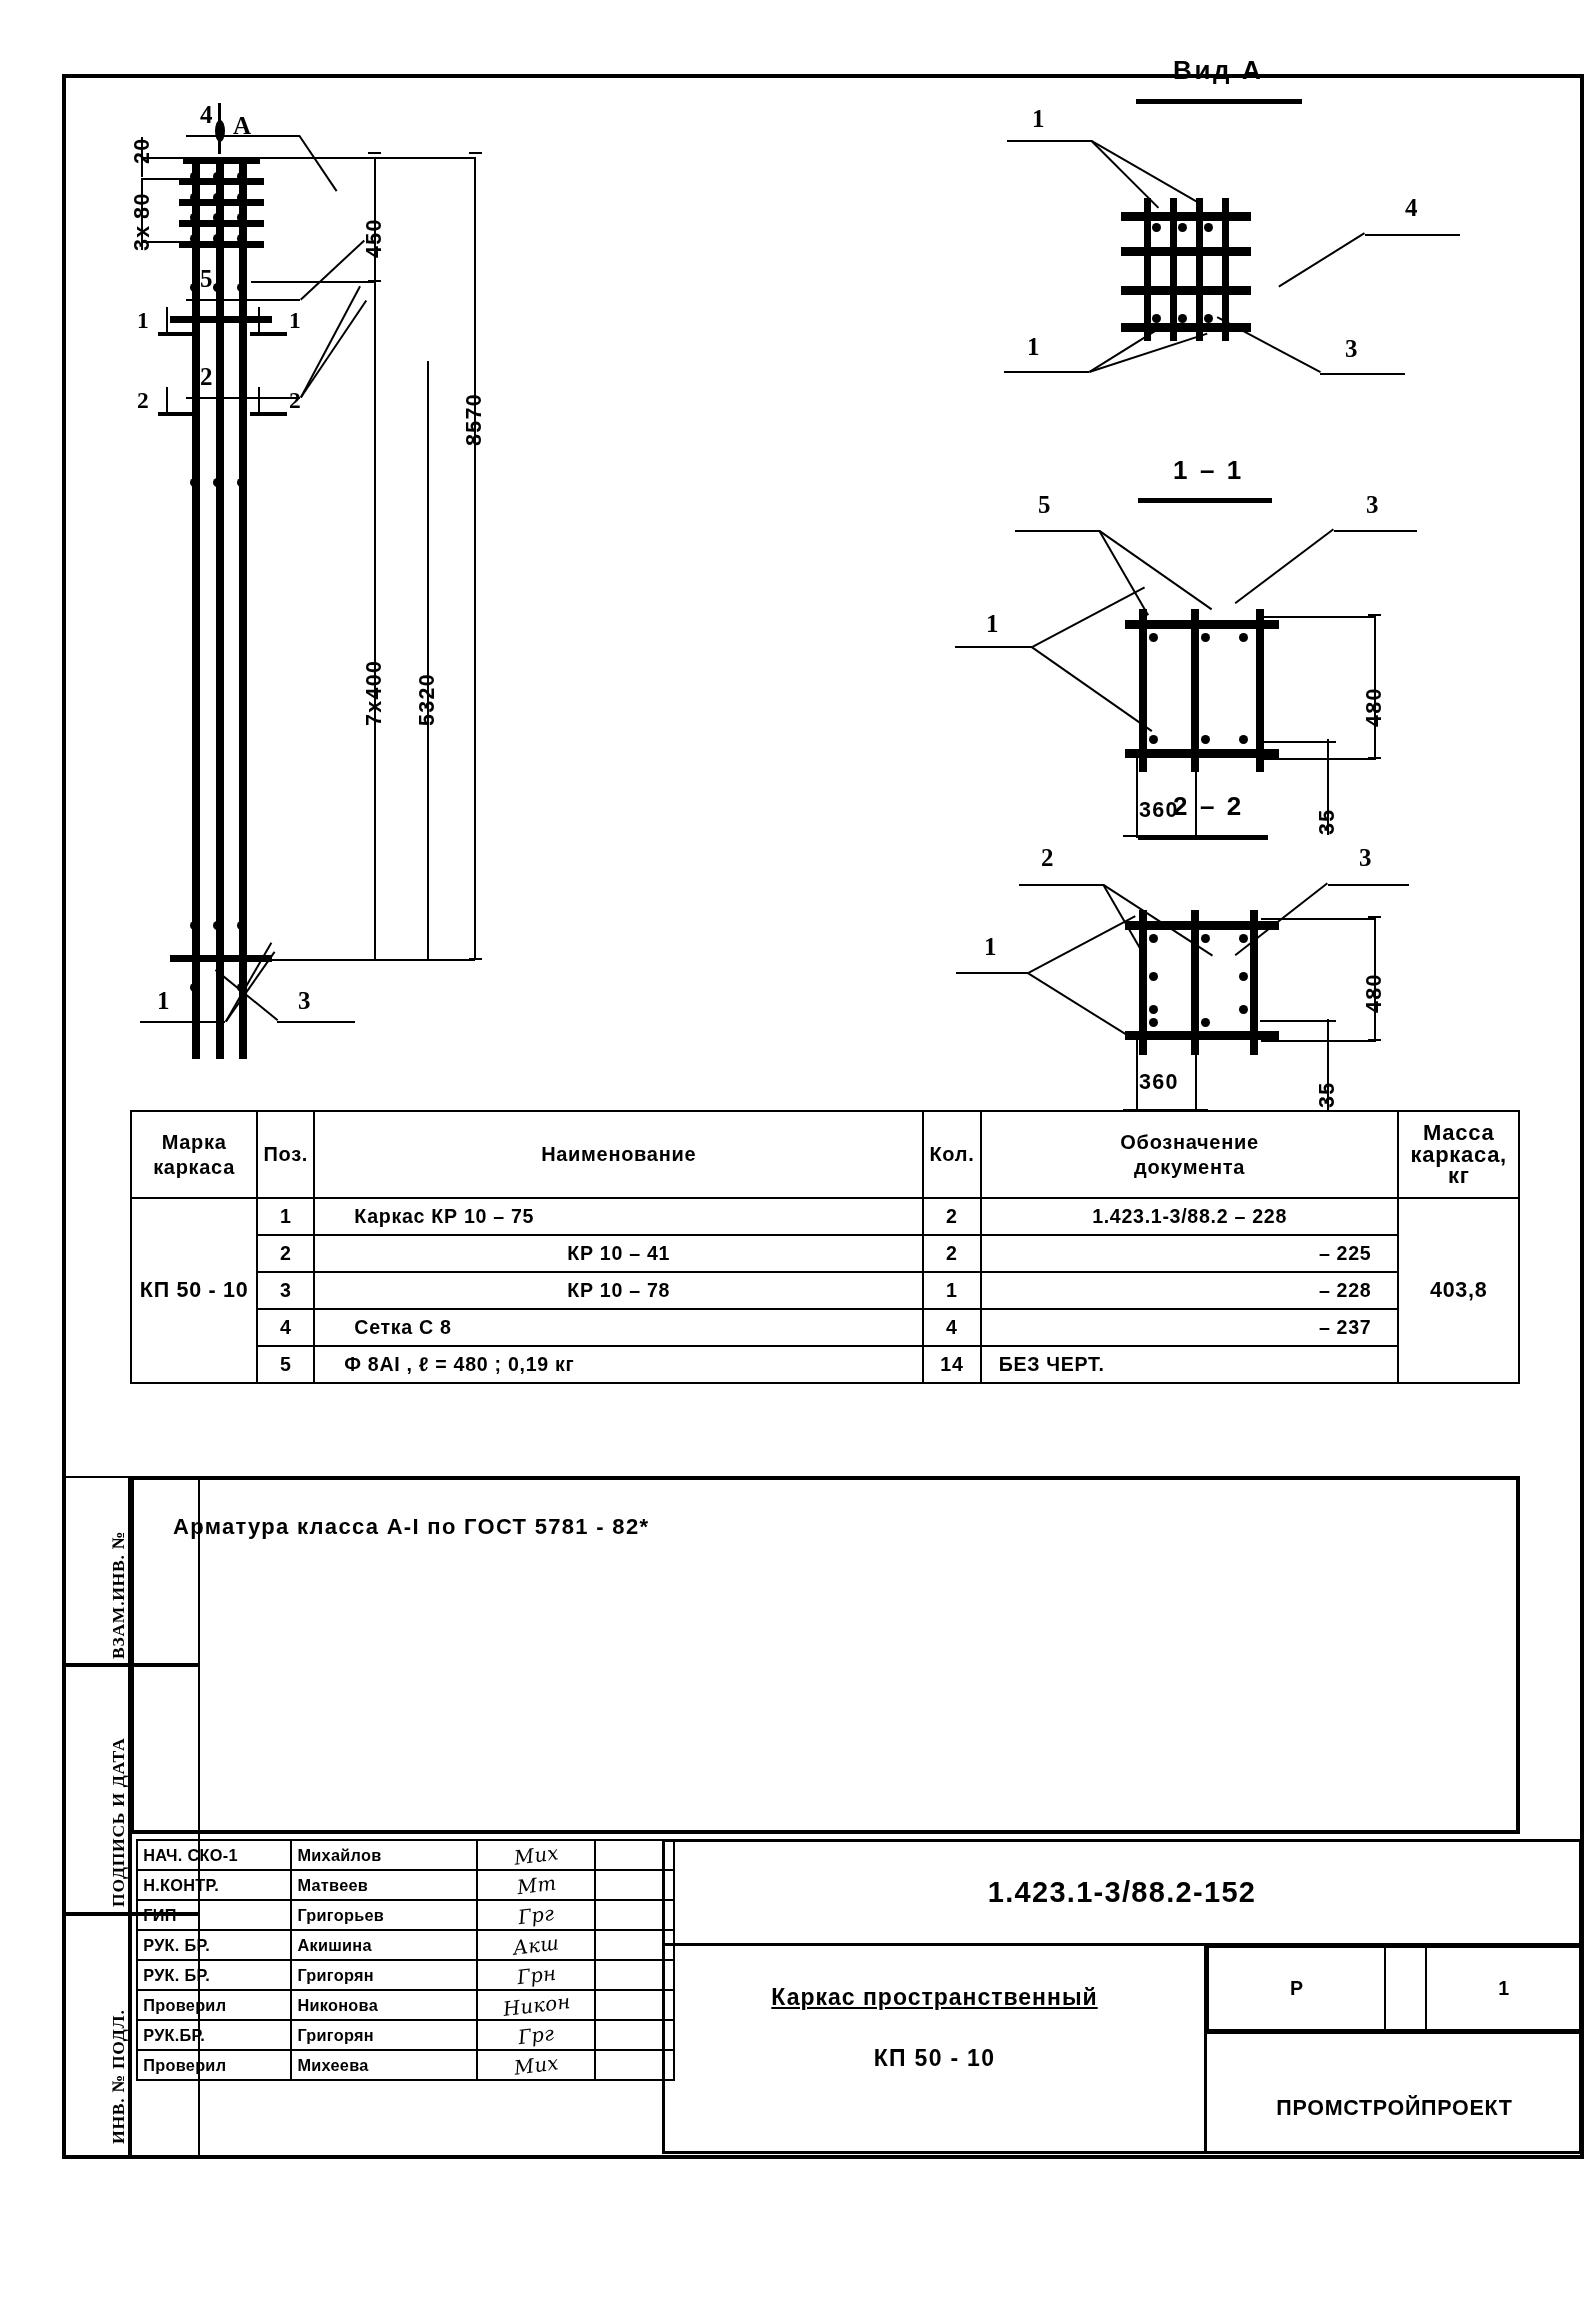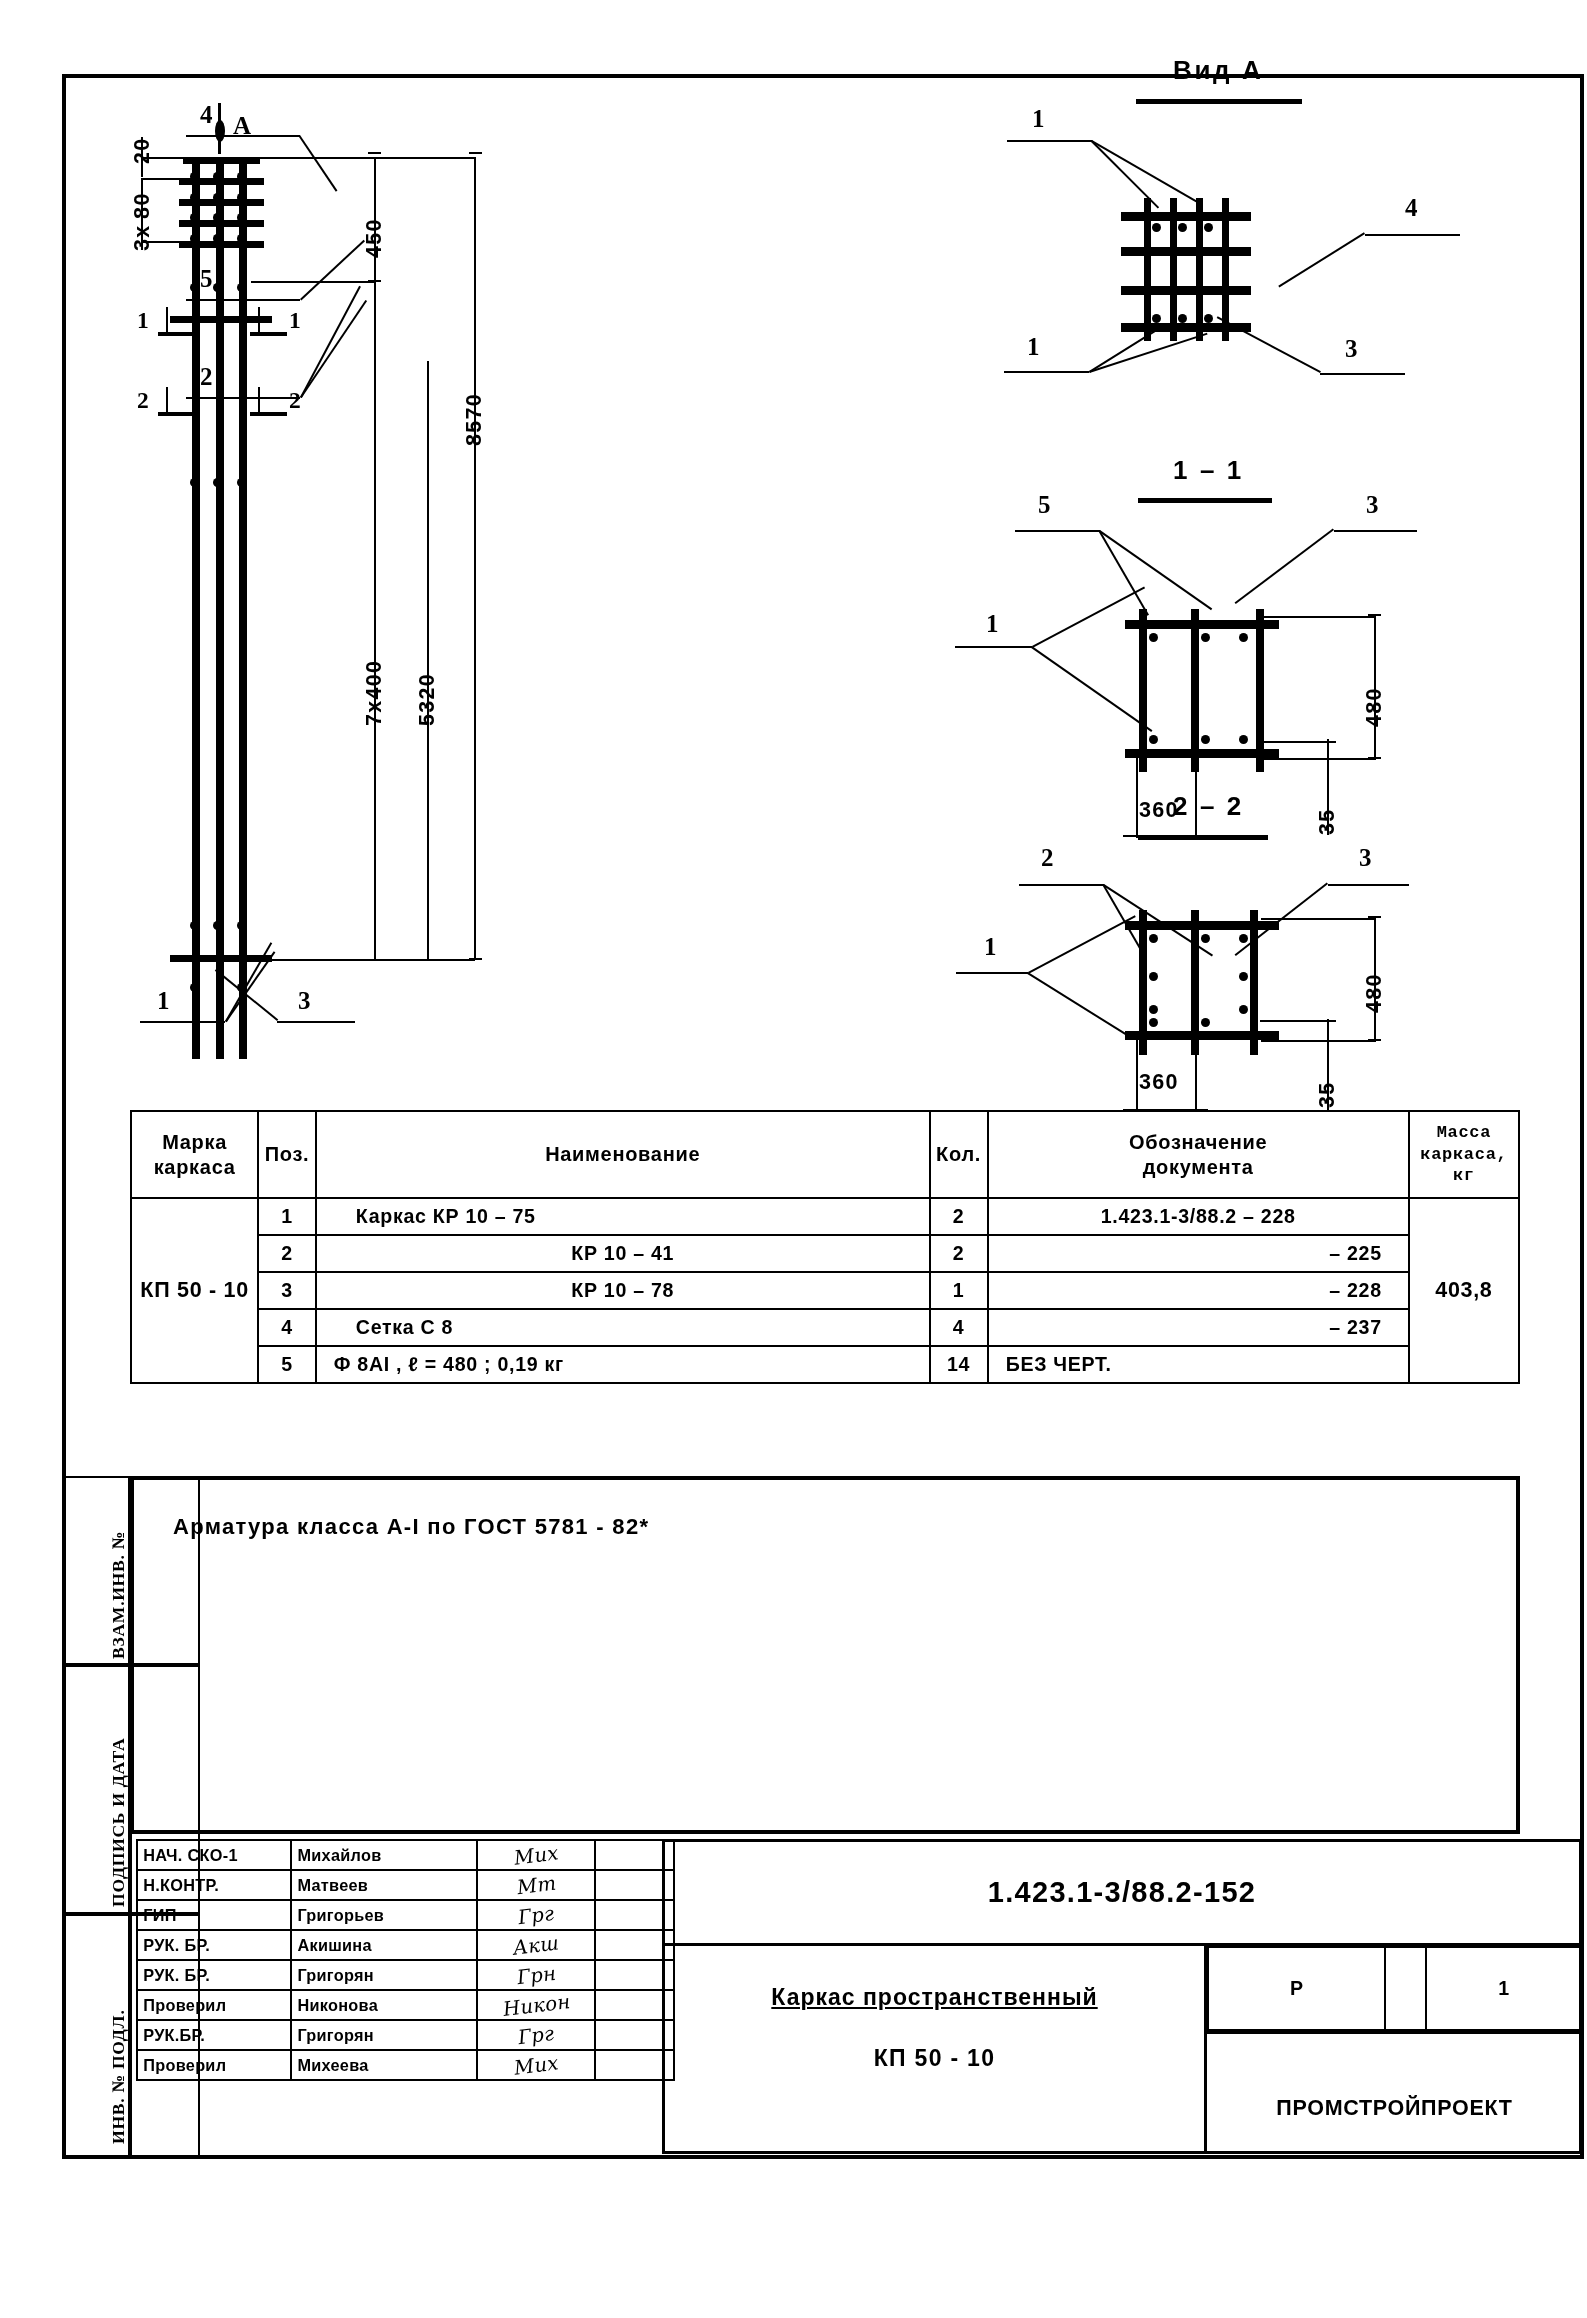--- a/index.html
+++ b/index.html
@@ -360,21 +360,21 @@
 <table id="spec" class="tbl">
   <tbody>
       <tr>
     <td class="c-mark hdr" rowspan="1" style="white-space:pre-line;">Марка
 каркаса</td>
     <td class="c-pos hdr">Поз.</td>
     <td class="c-name hdr">Наименование</td>
     <td class="c-qty hdr">Кол.</td>
     <td class="c-doc hdr" style="white-space:pre-line;">Обозначение
 документа</td>
-    <td class="c-mass hdr" style="white-space:pre-line;font-size:17px;line-height:21.5px;font-family:Liberation Mono, monospace;">Масса
+    <td class="c-mass hdr" style="white-space:pre-line;font-size:22px;line-height:21.5px;">Масса
 каркаса,
 кг</td>
   </tr>
   <tr>
     <td class="c-mark" rowspan="5" style="font-size:21.5px;">КП 50 - 10</td>
     <td class="c-pos">1</td>
     <td class="c-name nm-l" style="padding-left:39px;">Каркас КР 10 – 75</td>
     <td class="c-qty">2</td>
     <td class="c-doc">1.423.1-3/88.2 – 228</td>
     <td class="c-mass" rowspan="5" style="font-size:21.5px;">403,8</td>
@@ -392,21 +392,21 @@
     <td class="c-doc doc-r">– 228</td>
   </tr>
   <tr>
     <td class="c-pos">4</td>
     <td class="c-name nm-l" style="padding-left:39px;">Сетка С 8</td>
     <td class="c-qty">4</td>
     <td class="c-doc doc-r">– 237</td>
   </tr>
   <tr>
     <td class="c-pos">5</td>
-    <td class="c-name nm-l" style="padding-left:17px;">Ф 8АI , ℓ = 480 ;  0,19 кг</td>
+    <td class="c-name nm-l" style="padding-left:29px;">Ф 8АI , ℓ = 480 ;  0,19 кг</td>
     <td class="c-qty">14</td>
     <td class="c-doc nm-l" style="padding-left:17px;">БЕЗ  ЧЕРТ.</td>
   </tr>
 </tbody>
   </table>
 
 <div id="noteArea">
   <div id="noteTxt">Арматура  класса   А-I по ГОСТ 5781 - 82*</div>
 </div>
 

